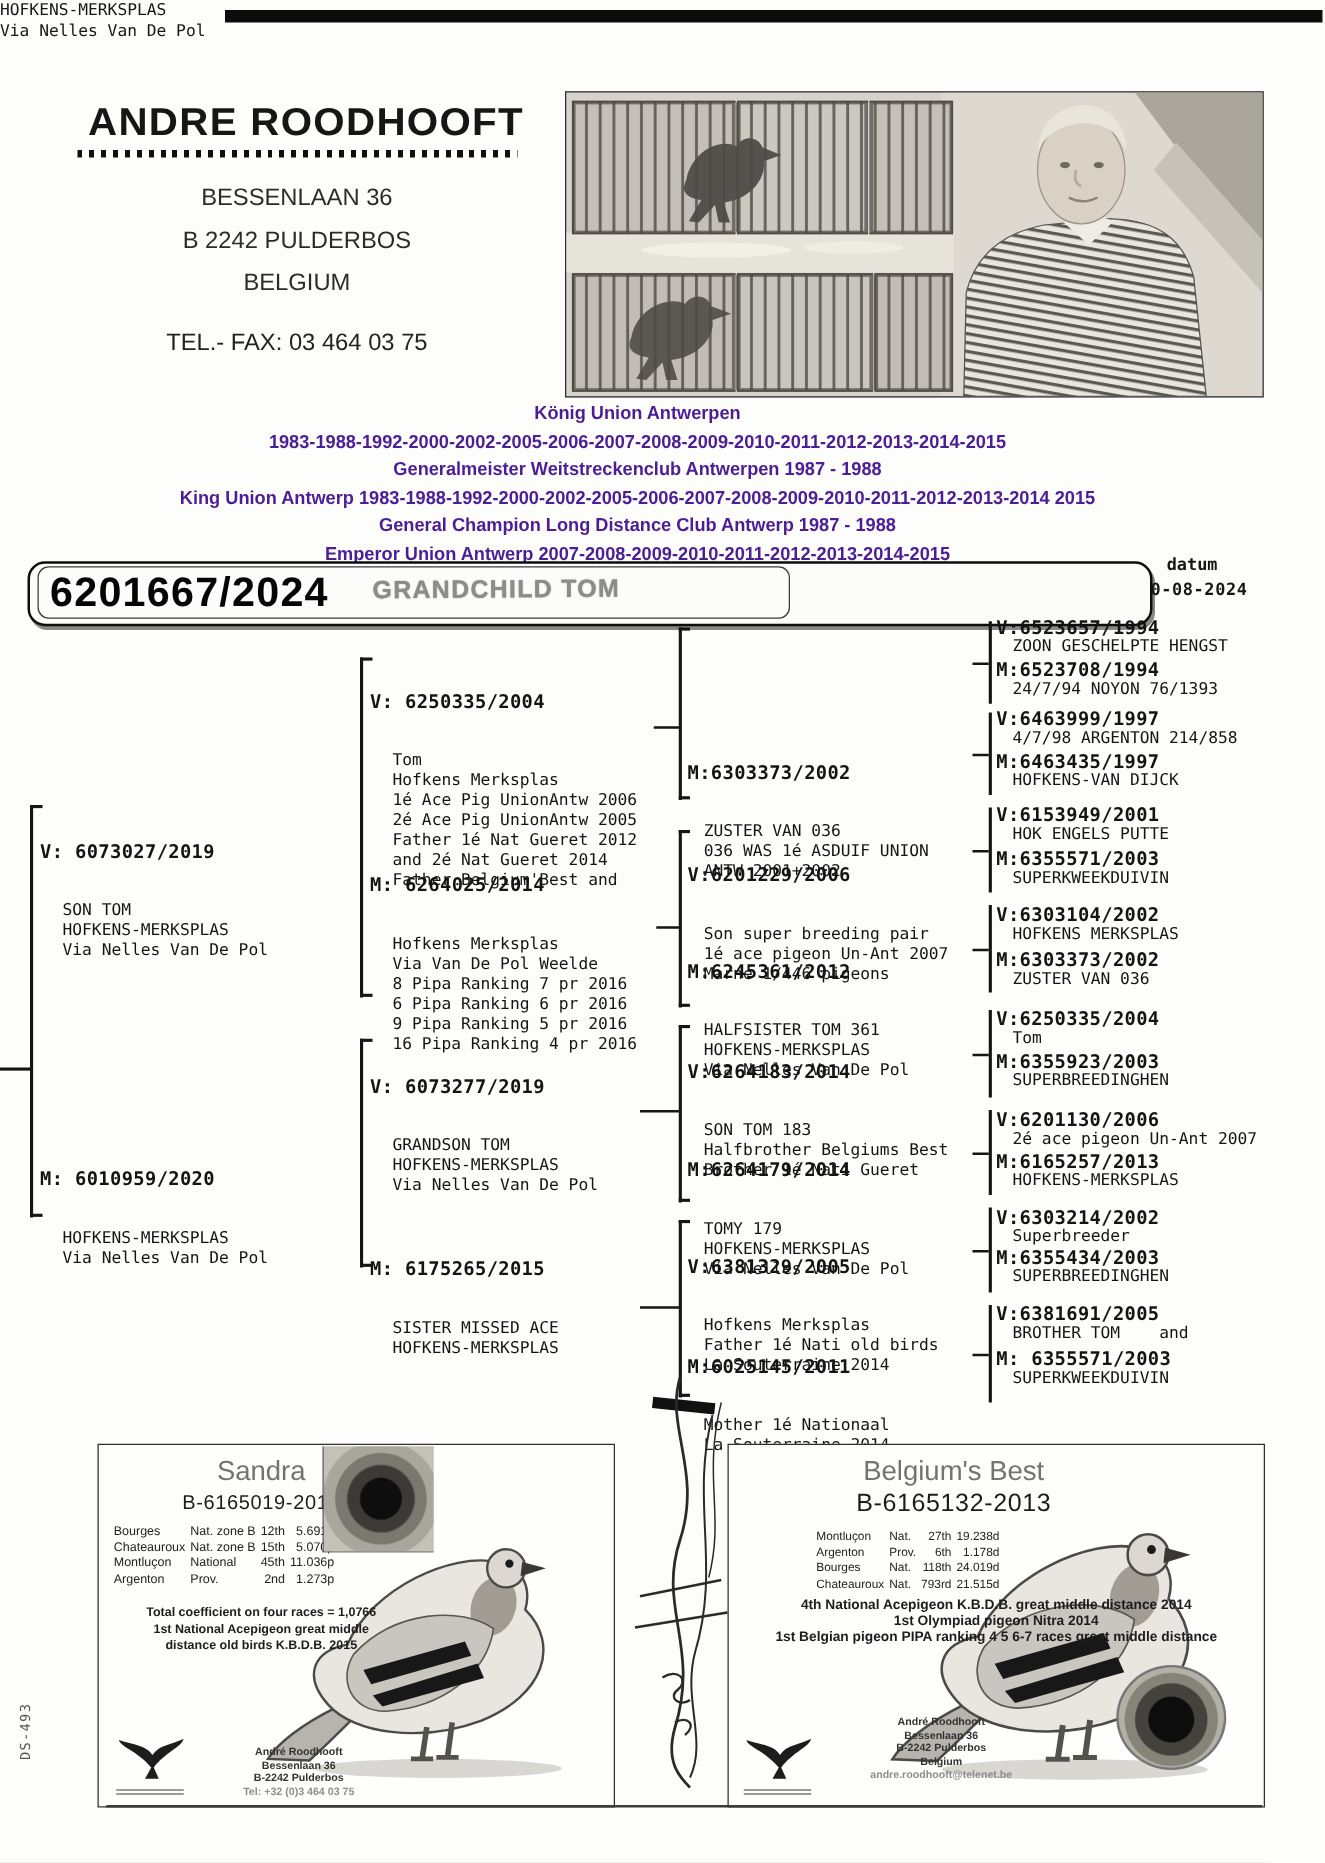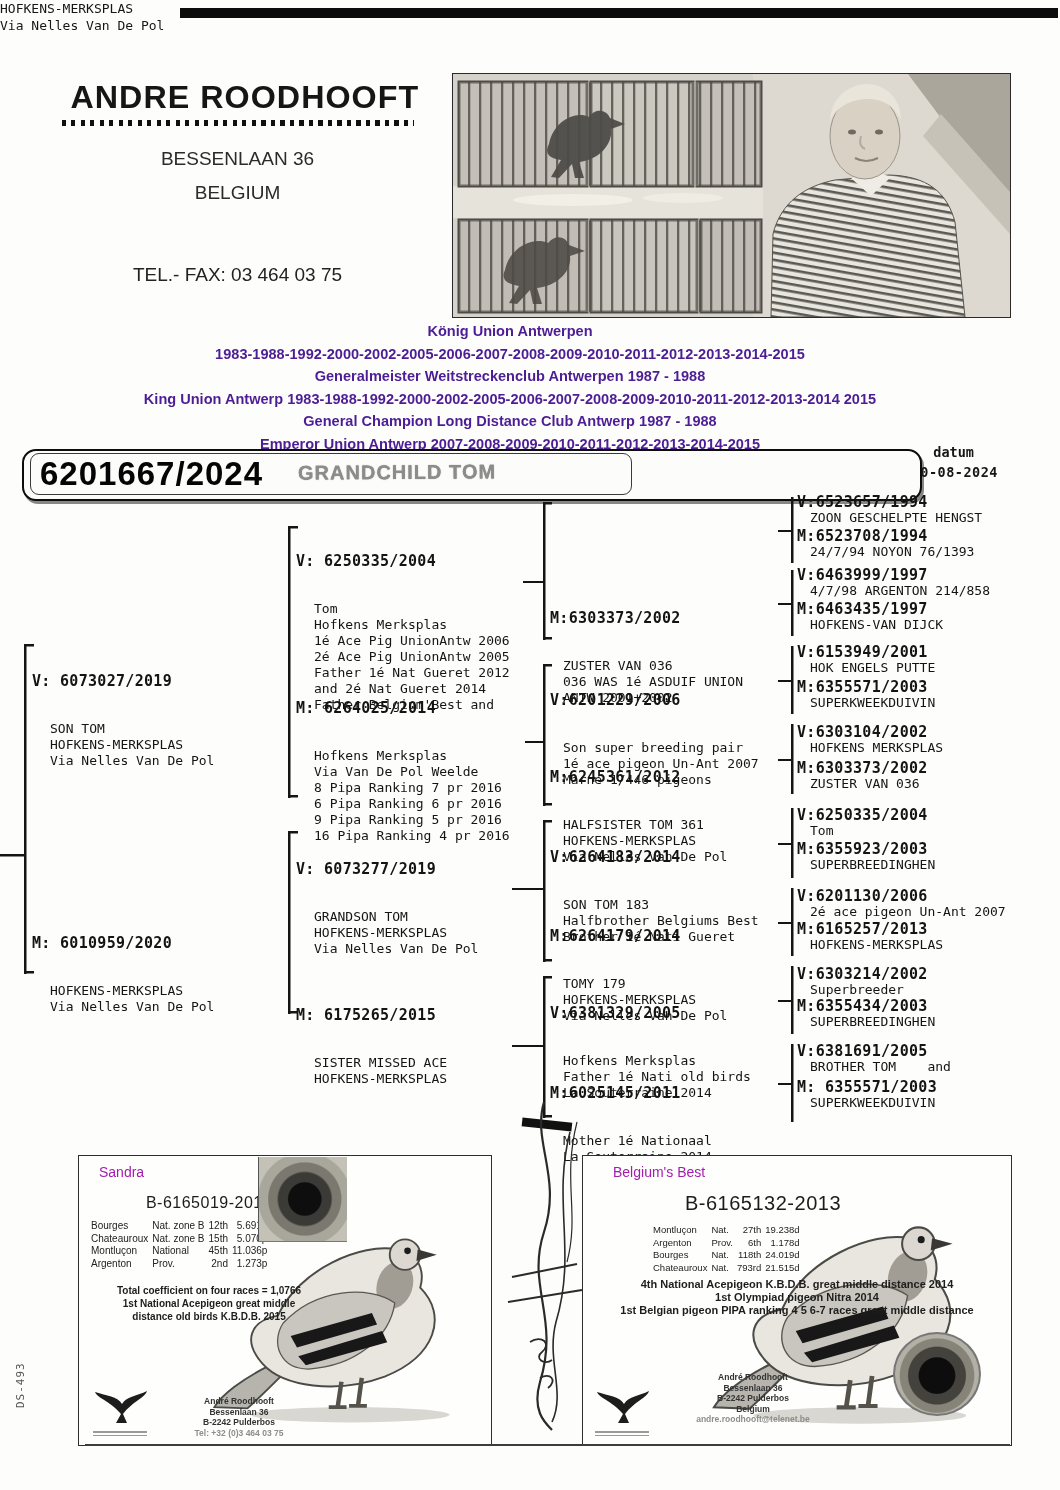--- a/index.html
+++ b/index.html
@@ -28,21 +28,21 @@
   .ringname{left:298px;top:461px;font-size:20px;font-weight:800;letter-spacing:1px;color:#8c8c8c;
             text-shadow:0 0 1px #777;transform:rotate(-.4deg);}
   
   .ped{position:absolute;font:13px/16px "DejaVu Sans Mono",monospace;color:#141414;white-space:pre;}
   .ped .plabel{font-weight:700;font-size:15px;letter-spacing:.3px;}
   .ped .plines{padding-left:18px;}
   .ped.g3 .plines,.ped.g4 .plines{padding-left:13px;}
   .subject{left:14px;top:500px;font:13px/17px "DejaVu Sans Mono",monospace;white-space:pre;}
   
   .card{position:absolute;background:#fefefd;border:1.5px solid #2e2e2e;}
-  .ctitle{font-size:14px;font-weight:400;color:#a21caf;}
+  .ctitle{font-size:22px;font-weight:400;text-align:center;color:#737373;}
   .cring{font-size:16px;text-align:center;letter-spacing:.5px;color:#1c1c1c;}
   table.races{border-collapse:collapse;font-size:10px;color:#222;}
   table.races td{padding:0 4px 1.5px 0;white-space:nowrap;}
   table.races td.r{text-align:right;}
   .cnotes{font-size:10px;font-weight:700;text-align:center;line-height:13px;color:#1d1d1d;}
   .cowner{font-size:8.5px;line-height:10.5px;text-align:center;color:#333;font-weight:700;}
   .cowner div:last-child{color:#8d8d8d;}
   .eyeL{left:258px;top:1157px;width:88px;height:84px;border-left:1px solid #555;border-bottom:1px solid #777;
         background:radial-gradient(circle at 52% 50%,#0e0e0e 0 26%,#3c3a36 28% 42%,#7b786f 45% 58%,#a9a69b 60% 74%,#c4c1b6 76%);}
   .eyeR{left:893px;top:1332px;width:84px;height:80px;border-radius:50%;border:2px solid #777;
@@ -56,20 +56,21 @@
 <body>
 
 <div id="page">
 
   <div class="bar" style="left:180px;top:8px;width:878px;height:10px;"></div>
 
   <div class="abs hname">ANDRE ROODHOOFT</div>
   <div class="abs hdots"></div>
   <div class="abs haddr">
       <div>BESSENLAAN 36</div>
+      <div>B 2242  PULDERBOS</div>
       <div>BELGIUM</div>
     </div>
   <div class="abs htel">
     <div>TEL.- FAX: 03 464 03 75</div>
   </div>
 
   <div class="abs" style="left:452px;top:73px;width:557px;height:243px;border:1px solid #2a2a2a;background:#d6d3cc;overflow:hidden;">
     <svg width="557" height="243" viewBox="0 0 557 243">
       <defs>
         <pattern id="bars" width="11" height="12" patternUnits="userSpaceOnUse">

